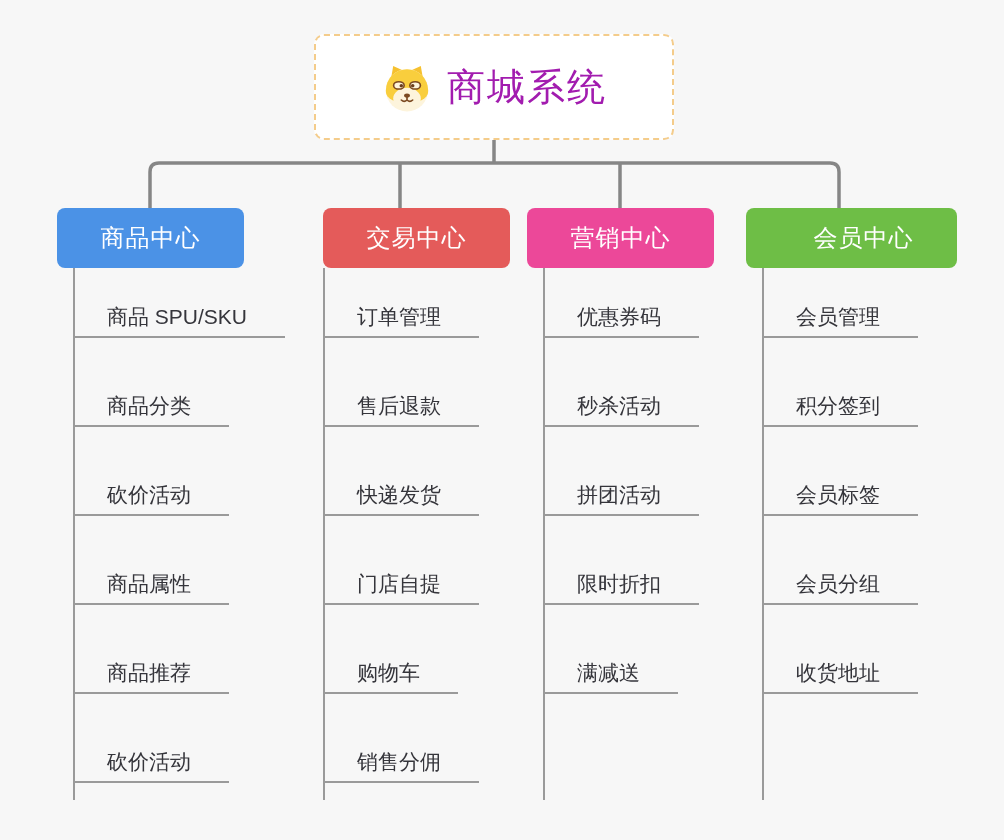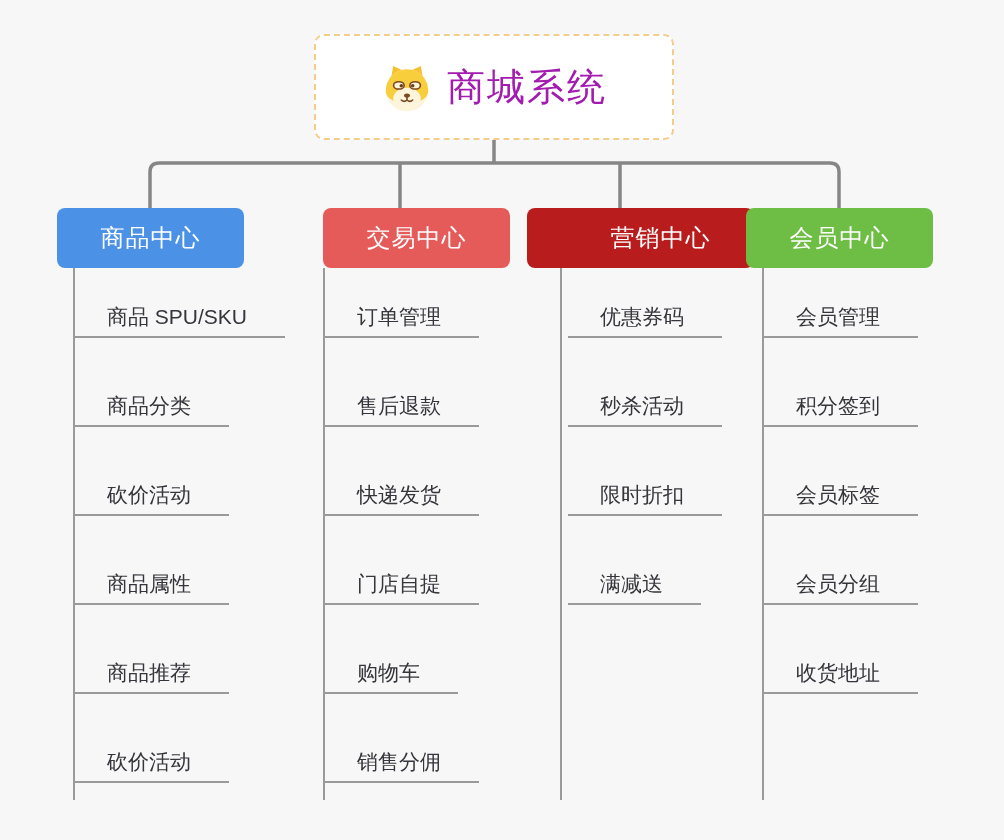--- a/index.html
+++ b/index.html
@@ -41,31 +41,31 @@
     color:#ffffff;
     font-size:24px;
     font-weight:500;
     letter-spacing:1px;
     display:flex;align-items:center;justify-content:center;
     white-space:nowrap;
   }
   .b1{left:57px;}
   .b2{left:323px;}
   .b3{left:527px;}
-  .b4{left:746px;}
+  .b4{left:746px;padding-left:24px;}
   
   .column{
     position:absolute;top:268px;height:532px;width:240px;
     border-left:2px solid #9a9a9a;
     display:flex;flex-direction:column;
     box-sizing:content-box;
   }
   .c1{left:73px;}
   .c2{left:323px;}
-  .c3{left:560px;padding-left:6px;}
+  .c3{left:543px;}
   .c4{left:762px;}
   .leaf-row{
     height:89px;
     display:flex;
     align-items:flex-end;
   }
   .leaf-row:first-child{height:70px;}
   .leaf-label{
     display:inline-block;
     font-size:21px;
@@ -104,21 +104,21 @@
         <circle cx="39" cy="30.5" r="2.2" fill="#6b3e1c"></circle>
         <ellipse cx="32" cy="42.5" rx="3.6" ry="2.6" fill="#7c4a21"></ellipse>
         <path d="M32 44.5 V48 M25 48 Q28.5 51.5 32 48 Q35.5 51.5 39 48" stroke="#7c4a21" stroke-width="2" fill="none" stroke-linecap="round"></path>
       </svg>
     </span>
     <span class="root-title">商城系统</span>
   </div>
 
   <div class="branch-box b1" style="background-color: rgb(75, 146, 230);">商品中心</div>
   <div class="branch-box b2" style="background-color: rgb(228, 91, 90);">交易中心</div>
-  <div class="branch-box b3" style="background-color: #b91c1c; padding-left: 40px;">营销中心</div>
+  <div class="branch-box b3" style="background-color: #ec4899;">营销中心</div>
   <div class="branch-box b4" style="background-color: rgb(110, 190, 70);">会员中心</div>
 
   <div class="column c1">
     <div class="leaf-row">
         <span class="leaf-label">商品 SPU/SKU</span>
       </div>
     <div class="leaf-row">
         <span class="leaf-label">商品分类</span>
       </div>
     <div class="leaf-row">
@@ -157,20 +157,23 @@
   </div>
 
   <div class="column c3">
     <div class="leaf-row">
         <span class="leaf-label">优惠券码</span>
       </div>
     <div class="leaf-row">
         <span class="leaf-label">秒杀活动</span>
       </div>
     <div class="leaf-row">
+        <span class="leaf-label">拼团活动</span>
+      </div>
+    <div class="leaf-row">
         <span class="leaf-label">限时折扣</span>
       </div>
     <div class="leaf-row">
         <span class="leaf-label">满减送</span>
       </div>
   </div>
 
   <div class="column c4">
     <div class="leaf-row">
         <span class="leaf-label">会员管理</span>

